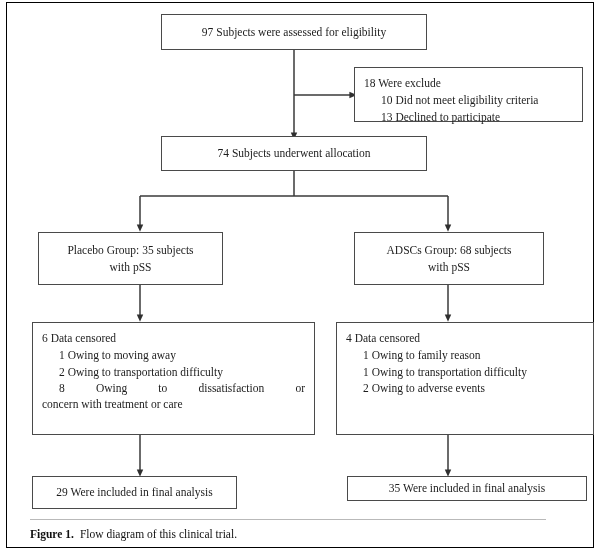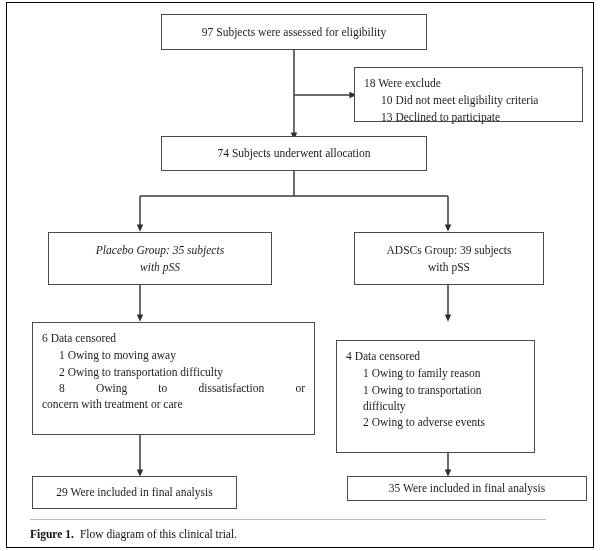--- a/index.html
+++ b/index.html
@@ -147,43 +147,43 @@
   <div class="node listbox" style="left:354px; top:67px; width:229px; height:55px;">
     <p class="lead">18 Were exclude</p>
     <p class="sub">10 Did not meet eligibility criteria</p>
     <p class="sub">13 Declined to participate</p>
   </div>
 
   <div class="node center" style="left:161px; top:136px; width:266px; height:35px;">
     <div class="inner">74 Subjects underwent allocation</div>
   </div>
 
-  <div class="node center" style="left:48px; top:232px; width:224px; height:53px;font-style:italic;">
+  <div class="node center" style="left:38px; top:232px; width:185px; height:53px;">
     <div class="inner">
       <span class="line2">Placebo Group: 35 subjects</span>
       <span class="line2">with pSS</span>
     </div>
   </div>
 
   <div class="node center" style="left:354px; top:232px; width:190px; height:53px;">
     <div class="inner">
-      <span class="line2">ADSCs Group: 39 subjects</span>
+      <span class="line2">ADSCs Group: 68 subjects</span>
       <span class="line2">with pSS</span>
     </div>
   </div>
 
   <div class="node listbox" style="left:32px; top:322px; width:283px; height:113px;">
     <p class="lead">6 Data censored</p>
     <p class="sub">1 Owing to moving away</p>
     <p class="sub">2 Owing to transportation difficulty</p>
     <p class="sub justified">8 Owing to dissatisfaction or</p>
     <p class="sub cont">concern with treatment or care</p>
   </div>
 
-  <div class="node listbox" style="left:336px; top:340px; width:199px; height:113px;">
+  <div class="node listbox" style="left:336px; top:322px; width:258px; height:113px;">
     <p class="lead">4 Data censored</p>
     <p class="sub">1 Owing to family reason</p>
     <p class="sub">1 Owing to transportation difficulty</p>
     <p class="sub">2 Owing to adverse events</p>
   </div>
 
   <div class="node center" style="left:32px; top:476px; width:205px; height:33px;">
     <div class="inner">29 Were included in final analysis</div>
   </div>
 

